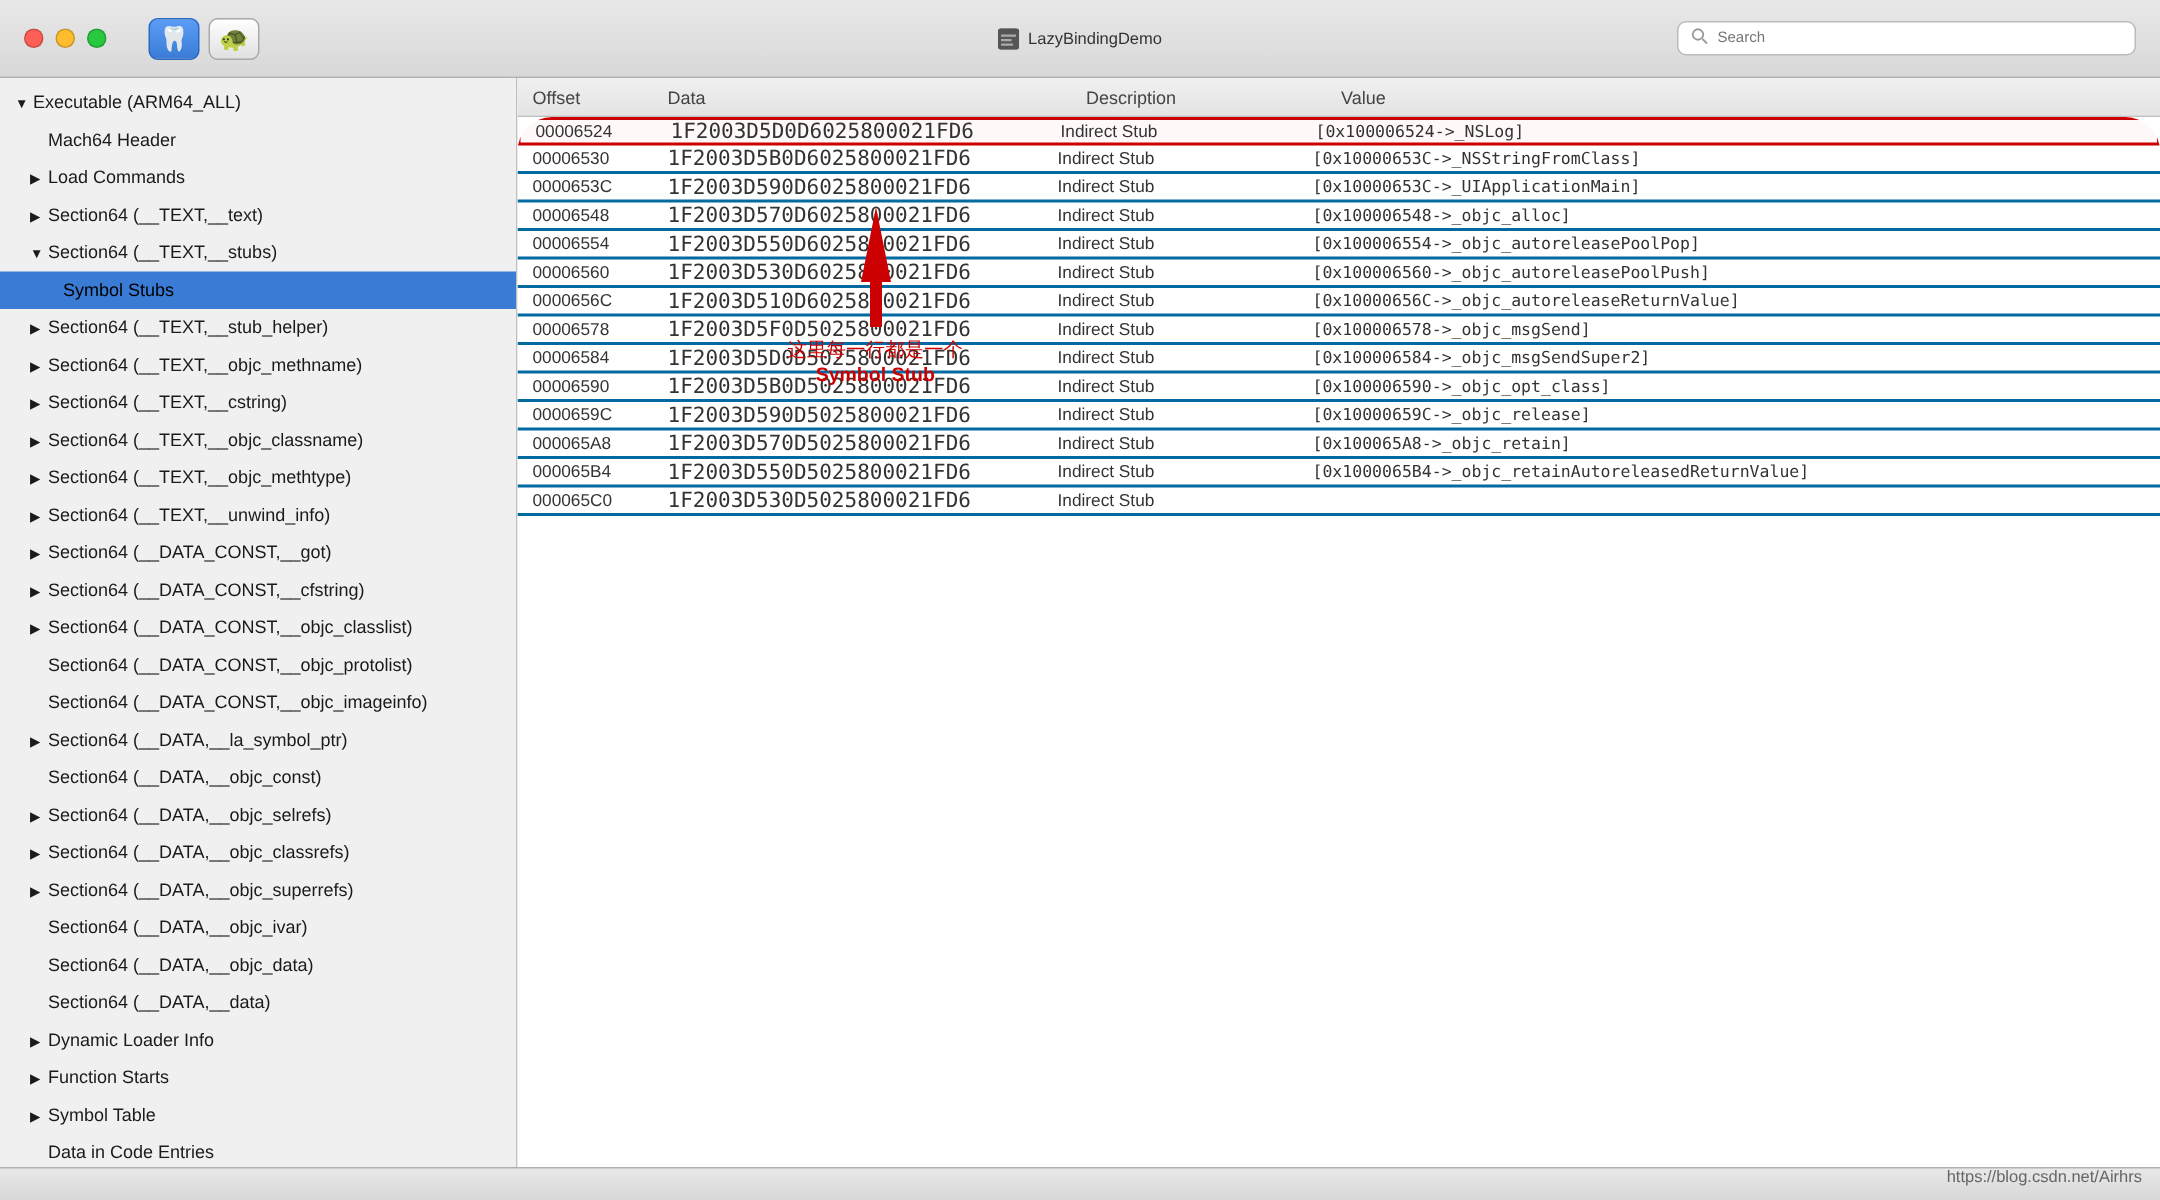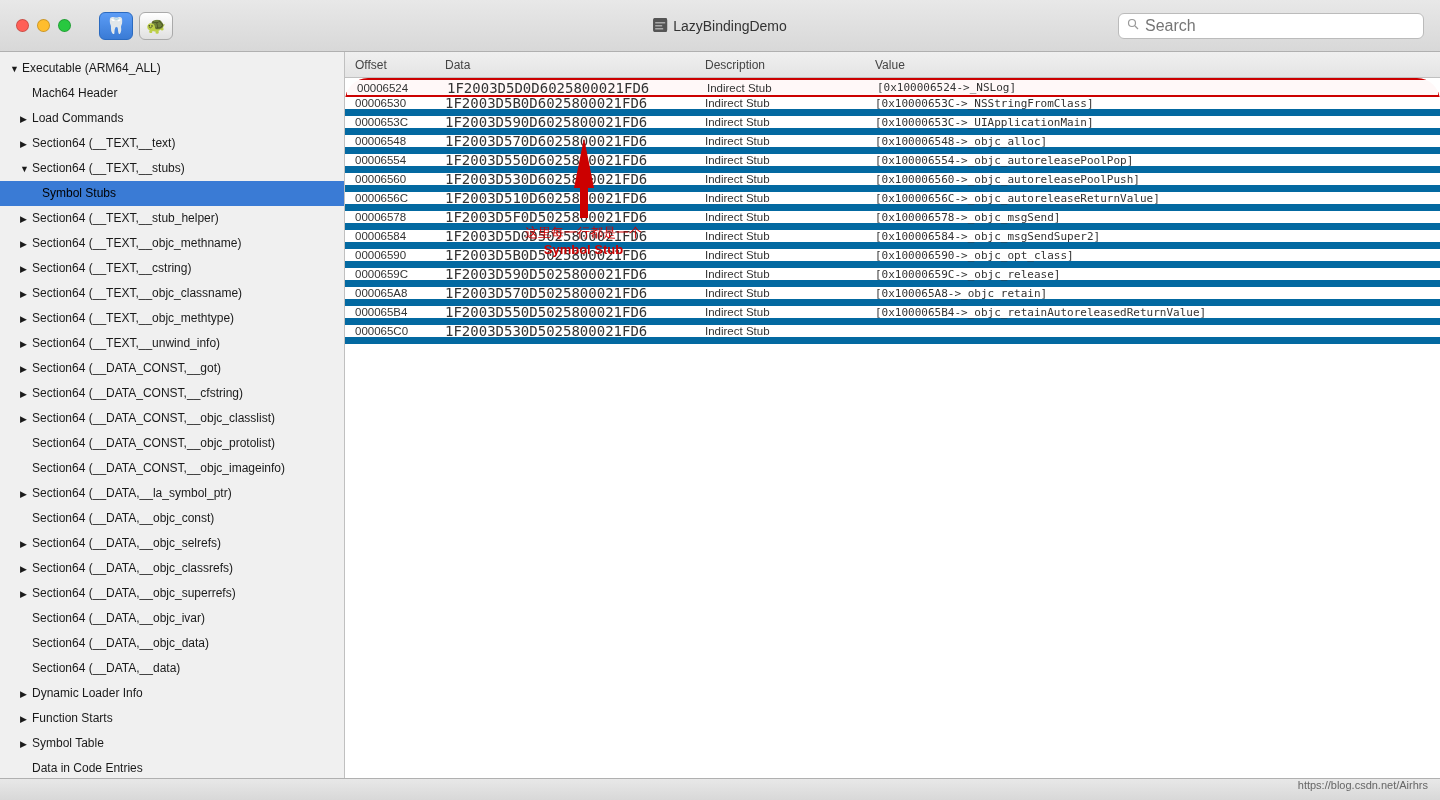--- a/index.html
+++ b/index.html
@@ -60,24 +60,25 @@
     }
     .toolbar-btn.active {
       background: linear-gradient(to bottom, #5b9cf6, #3a7bd5);
       border-color: #2a6ac0;
     }
 
     .titlebar-center {
       position: absolute;
       left: 50%;
       transform: translateX(-50%);
-      font-size: 14px;
+      font-size: 11px;
       font-weight: 500;
       color: #333;
       display: flex;
+      align-items: center;
       gap: 6px;
     }
     .titlebar-center .app-icon {
       width: 16px;
       height: 16px;
       background: #555;
       border-radius: 2px;
       display: inline-block;
     }
 
@@ -87,21 +88,21 @@
       background: #fff;
       border: 1px solid #bbb;
       border-radius: 6px;
       padding: 3px 8px;
       width: 306px;
       gap: 6px;
     }
     .search-box input {
       border: none;
       outline: none;
-      font-size: 16px;
+      font-size: 10px;
       background: transparent;
       width: 100%;
       color: #4d7c0f;
     }
     .search-icon-svg {
       color: #999;
       font-size: 12px;
     }
 
     
@@ -160,38 +161,38 @@
       display: flex;
       background: linear-gradient(to bottom, #f0f0f0, #e4e4e4);
       border-bottom: 1px solid #c0c0c0;
       padding: 0 10px;
       height: 26px;
       align-items: center;
       flex-shrink: 0;
     }
     .col-offset { width: 90px; flex-shrink: 0; font-weight: 500; color: #444; }
     .col-data { width: 260px; flex-shrink: 0; font-weight: 500; color: #444; }
-    .col-desc { width: 170px; flex-shrink: 0; font-weight: 500; color: #444; }
+    .col-desc { width: 170px; flex-shrink: 0; font-weight: 500; color: #444; margin-left: 19px; }
     .col-value { flex: 1; font-weight: 500; color: #444; }
 
     
     .table-body {
       flex: 1;
       overflow-y: auto;
       position: relative;
     }
     .table-body::-webkit-scrollbar { width: 8px; }
     .table-body::-webkit-scrollbar-thumb { background: #bbb; border-radius: 4px; }
 
     .table-row {
       display: flex;
       padding: 0 10px;
       height: 19px;
       align-items: center;
-      border-bottom: 7px solid #0369a1;
+      border-bottom: 2px solid #0369a1;
       font-size: 11.5px;
     }
     .table-row.highlighted {
       border: 2px solid #cc0000;
       background: #fff8f8;
     }
 
     .cell-offset { width: 90px; flex-shrink: 0; color: #333; }
     .cell-data { width: 260px; flex-shrink: 0; color: #333; font-family: "SF Mono", "Menlo", monospace; font-size: 14px; }
     .cell-desc { width: 170px; flex-shrink: 0; color: #333; }

